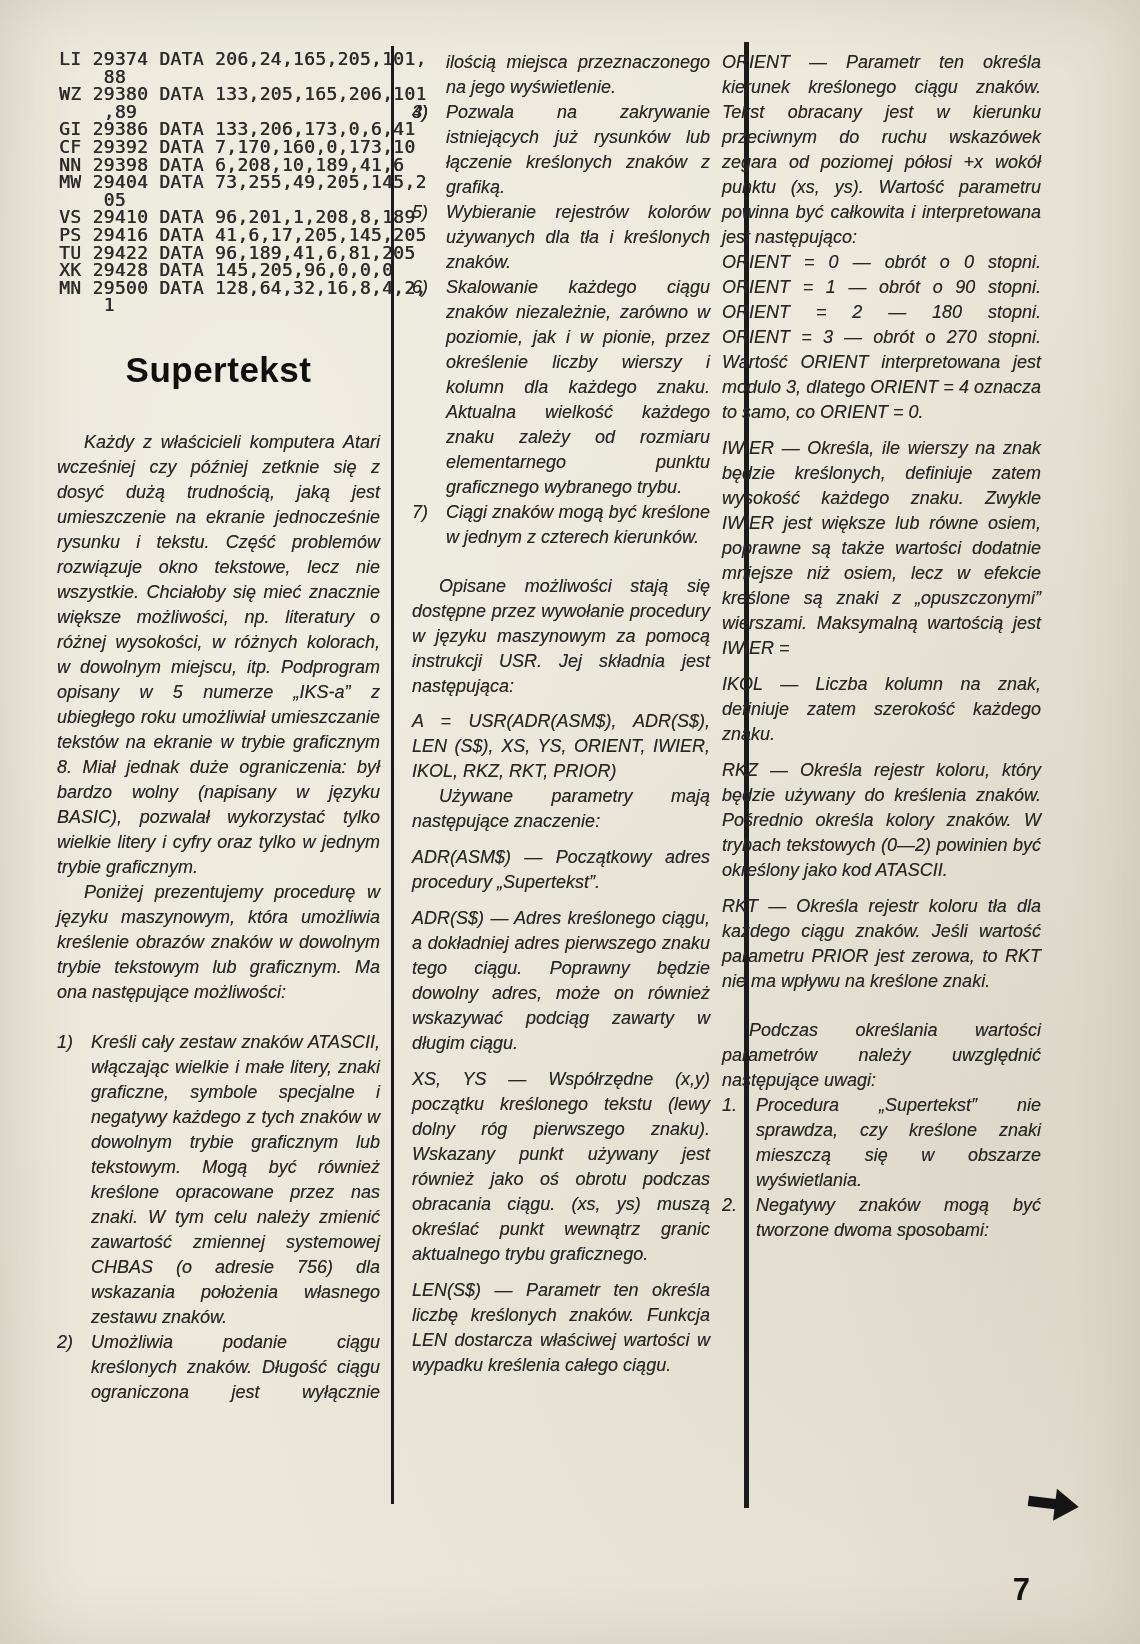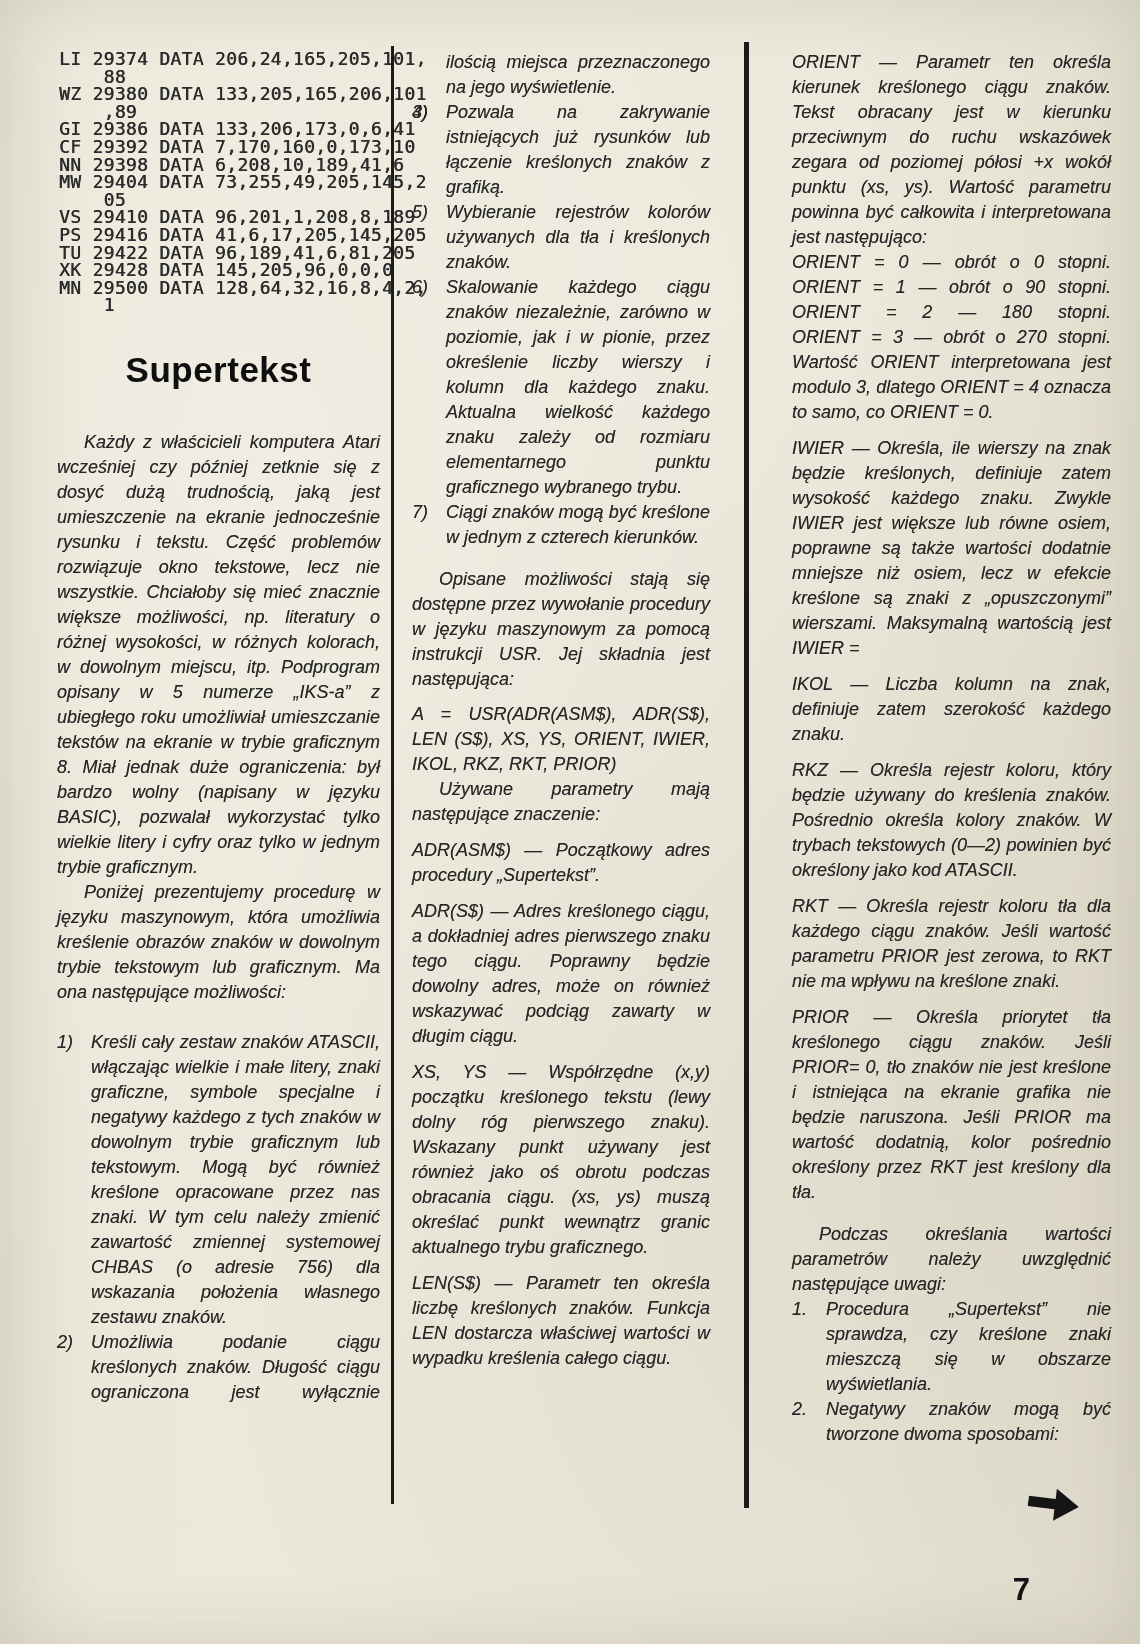--- a/index.html
+++ b/index.html
@@ -15,21 +15,21 @@
       linear-gradient(90deg,#e5e0d1 0%,#ebe7d9 9%,#ece8db 74%,#e4dfd0 100%);
   }
   .page::after{
     content:""; position:absolute; inset:0; pointer-events:none;
     box-shadow: inset 0 0 70px rgba(95,85,60,0.16);
   }
 
   .col{ position:absolute; top:50px; }
   .col1{ left:57px;  width:323px; }
   .col2{ left:412px; width:298px; }
-  .col3{ left:792px; width:319px; }
+  .col3{ left:722px; width:319px; }
 
   .divider{ position:absolute; background:#1b1b1b; }
   .d1{ left:391px; top:46px; width:3px; height:1458px; }
   .d2{ left:744px; top:42px; width:5px; height:1466px; }
 
   .code{
     font-family:"DejaVu Sans Mono", monospace;
     font-size:18px; line-height:17.6px; letter-spacing:0.3px;
     color:#2c2c2c; white-space:pre; margin:0 0 0 2px;
     text-shadow:0.45px 0 0 currentColor;
@@ -42,21 +42,21 @@
 
   .colbody{
     font-size:18px; line-height:25px; text-align:justify;
     hyphens:auto; -webkit-hyphens:auto;
     text-shadow:0 0 0.35px rgba(38,38,38,0.55);
     font-style:italic;
   }
   .colbody > :first-child{ margin-top:0; }
 
   .para{ text-indent:27px; }
-  .block + .para, .list + .para, .flow + .para{ margin-top:17px; }
+  .block + .para, .list + .para, .flow + .para{ margin-top:24px; }
   .block{ margin-top:11px; }
   .flow{ margin-top:0; }
   .cont{ padding-left:34px; }
   .formula{ margin-top:10px; }
   .jline{ text-align:justify; text-align-last:justify; }
 
   .list{ margin-top:0; }
   .col1 .list{ margin-top:25px; }
   .item{ position:relative; padding-left:34px; }
   .marker{ position:absolute; left:0; top:0; }
@@ -132,21 +132,20 @@
         <div class="block">ORIENT — Parametr ten określa kierunek kreślonego ciągu znaków. Tekst obracany jest w kierunku przeciwnym do ruchu wskazówek zegara od poziomej półosi +x wokół punktu (xs, ys). Wartość parametru powinna być całkowita i interpretowana jest następująco:</div>
         <div class="jline">ORIENT = 0 — obrót o 0 stopni.</div>
         <div class="jline">ORIENT = 1 — obrót o 90 stopni.</div>
         <div class="jline">ORIENT = 2 — 180 stopni.</div>
         <div class="jline">ORIENT = 3 — obrót o 270 stopni.</div>
         <div class="flow">Wartość ORIENT interpretowana jest modulo 3, dlatego ORIENT = 4 oznacza to samo, co ORIENT = 0.</div>
         <div class="block">IWIER — Określa, ile wierszy na znak będzie kreślonych, definiuje zatem wysokość każdego znaku. Zwykle IWIER jest większe lub równe osiem, poprawne są także wartości dodatnie mniejsze niż osiem, lecz w efekcie kreślone są znaki z „opuszczonymi” wierszami. Maksymalną wartością jest IWIER =</div>
         <div class="block">IKOL — Liczba kolumn na znak, definiuje zatem szerokość każdego znaku.</div>
         <div class="block">RKZ — Określa rejestr koloru, który będzie używany do kreślenia znaków. Pośrednio określa kolory znaków. W trybach tekstowych (0—2) powinien być określony jako kod ATASCII.</div>
         <div class="block">RKT — Określa rejestr koloru tła dla każdego ciągu znaków. Jeśli wartość parametru PRIOR jest zerowa, to RKT nie ma wpływu na kreślone znaki.</div>
-        <div class="block">PRIOR — Określa priorytet tła kreślonego ciągu znaków. Jeśli PRIOR= 0, tło znaków nie jest kreślone i istniejąca na ekranie grafika nie będzie naruszona. Jeśli PRIOR ma wartość dodatnią, kolor pośrednio określony przez RKT jest kreślony dla tła.</div>
         <div class="para">Podczas określania wartości parametrów należy uwzględnić następujące uwagi:</div>
         <div class="list">
           <div class="item"><span class="marker">1.</span><span class="itext">Procedura „Supertekst” nie sprawdza, czy kreślone znaki mieszczą się w obszarze wyświetlania.</span></div>
           <div class="item"><span class="marker">2.</span><span class="itext">Negatywy znaków mogą być tworzone dwoma sposobami:</span></div>
         </div>
       </div>
   </section>
 
   <div class="arrow">
     <svg viewBox="0 0 50 36" width="52" height="40" aria-hidden="true">

